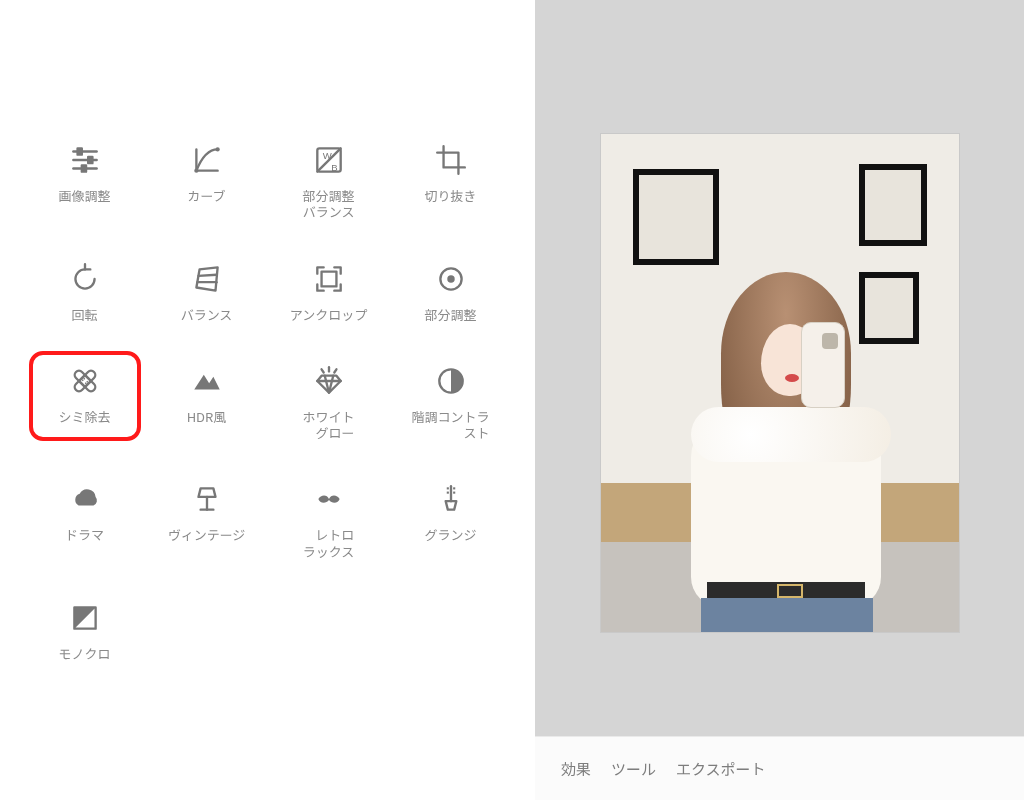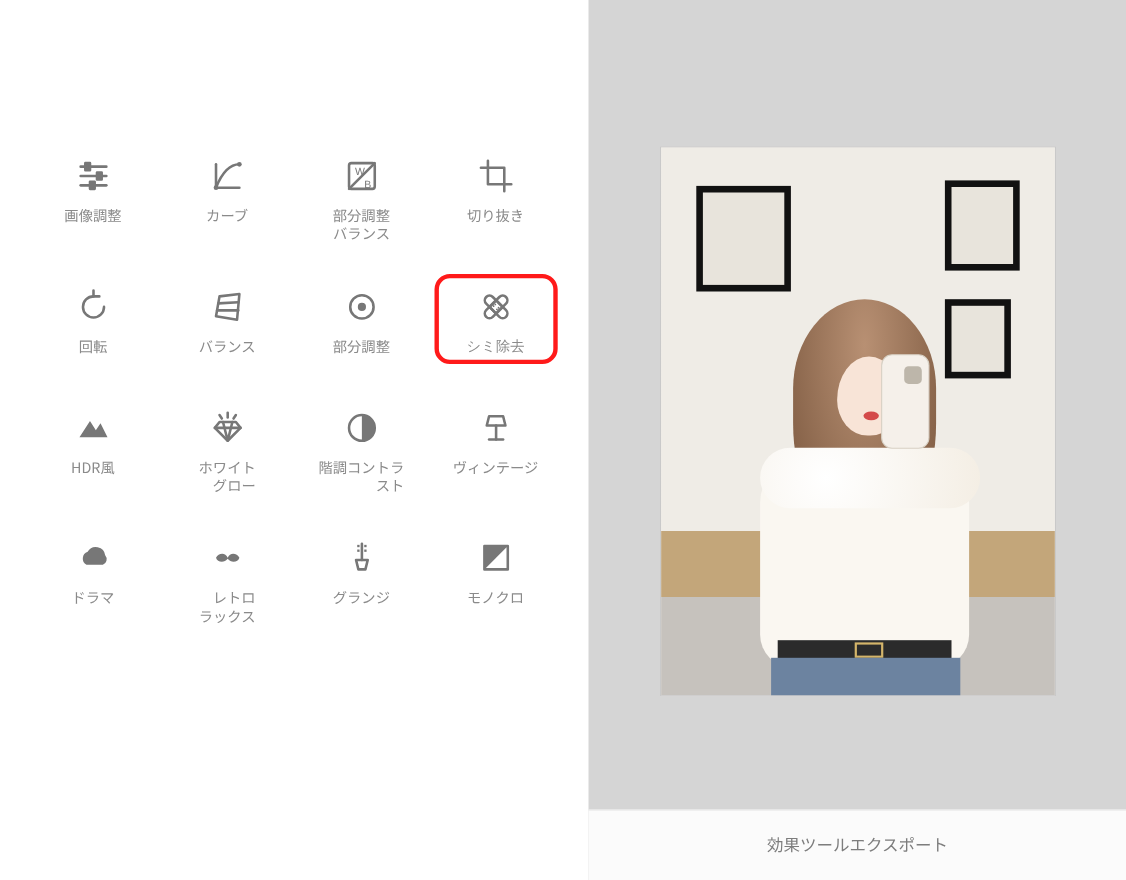--- a/index.html
+++ b/index.html
@@ -50,21 +50,20 @@
     color: #8a8a8a;
     text-align: right;
     line-height: 1.25;
     white-space: pre-line;
   }
   .highlight-box {
     border: 4px solid #ff1a1a;
     border-radius: 14px;
     padding: 6px 2px 4px 2px;
     margin-top:-10px;
-    font-family:Liberation Serif, serif;
   }
   .right-panel {
     width: 489px;
     height: 800px;
     background: #d5d5d5;
     position: relative;
     display:flex;
     flex-direction:column;
     align-items:center;
   }
@@ -108,22 +107,23 @@
   .p-belt{position:absolute;top:330px;left:46px;width:158px;height:18px;background:#2b2b2b;}
   .p-buckle{position:absolute;top:332px;left:116px;width:26px;height:14px;border:2px solid #d4b56a;}
   .p-jeans{position:absolute;top:346px;left:40px;width:172px;height:60px;background:#6c83a0;}
   .bottom-bar {
     height: 64px;
     width: 100%;
     background:#fbfbfb;
     border-top:1px solid #eaeaea;
     display:flex;
     align-items:center;
-    justify-content:center;
+    justify-content:flex-start;
     padding:0 26px;
+    gap:20px;
   }
   .bottom-btn{
     font-size:15px;
     color:#7d7d7d;
     cursor:pointer;
     user-select:none;
   }
 </style>
 </head>
 <body>
@@ -197,20 +197,34 @@
       </div>
       <div class="tool-item">
         <div class="tool-icon">
           <svg viewBox="0 0 32 32">
             <polygon points="9,7 26,5 24,27 6,24" stroke="#777" stroke-width="2.2" fill="none" stroke-linecap="round" stroke-linejoin="round"></polygon>
             <line x1="8" y1="13" x2="25" y2="12" stroke="#777" stroke-width="2.2" fill="none" stroke-linecap="round" stroke-linejoin="round"></line>
             <line x1="7" y1="19" x2="25" y2="19" stroke="#777" stroke-width="2.2" fill="none" stroke-linecap="round" stroke-linejoin="round"></line>
           </svg>
         </div>
         <div class="tool-label">バランス</div>
+      </div>
+      <div class="tool-item">
+        <div class="tool-icon">
+          <svg viewBox="0 0 32 32">
+            <g stroke="#777" stroke-width="2.2" fill="none" stroke-linecap="round" stroke-linejoin="round">
+              <rect x="9" y="9" width="14" height="14"></rect>
+              <polyline points="5,11 5,5 11,5"></polyline>
+              <polyline points="21,5 27,5 27,11"></polyline>
+              <polyline points="27,21 27,27 21,27"></polyline>
+              <polyline points="11,27 5,27 5,21"></polyline>
+            </g>
+          </svg>
+        </div>
+        <div class="tool-label">アンクロップ</div>
       </div>
       <div class="tool-item">
         <div class="tool-icon">
           <svg viewBox="0 0 32 32">
             <circle cx="16" cy="16" r="10" stroke="#777" stroke-width="2.2" fill="none" stroke-linecap="round" stroke-linejoin="round"></circle>
             <circle cx="16" cy="16" r="3.5" fill="#777" stroke="none"></circle>
           </svg>
         </div>
         <div class="tool-label">部分調整</div>
       </div>
@@ -262,36 +276,36 @@
             <circle cx="16" cy="16" r="11" stroke="#777" stroke-width="2.2" fill="none" stroke-linecap="round" stroke-linejoin="round"></circle>
             <path d="M16 5 A11 11 0 0 1 16 27 Z" fill="#777" stroke="none"></path>
           </svg>
         </div>
         <div class="tool-label">階調コントラ
 スト</div>
       </div>
       <div class="tool-item">
         <div class="tool-icon">
           <svg viewBox="0 0 32 32">
+            <path d="M10 22a6 6 0 0 1 1-11 8 8 0 0 1 15 3 5 5 0 0 1-2 8H10z" fill="#777" stroke="none"></path>
+          </svg>
+        </div>
+        <div class="tool-label">ドラマ</div>
+      </div>
+      <div class="tool-item">
+        <div class="tool-icon">
+          <svg viewBox="0 0 32 32">
             <g stroke="#777" stroke-width="2.2" fill="none" stroke-linecap="round" stroke-linejoin="round">
               <polygon points="10,6 22,6 24,14 8,14"></polygon>
               <line x1="16" y1="14" x2="16" y2="26"></line>
               <line x1="10" y1="26" x2="22" y2="26"></line>
             </g>
           </svg>
         </div>
         <div class="tool-label">ヴィンテージ</div>
-      </div>
-      <div class="tool-item">
-        <div class="tool-icon">
-          <svg viewBox="0 0 32 32">
-            <path d="M10 22a6 6 0 0 1 1-11 8 8 0 0 1 15 3 5 5 0 0 1-2 8H10z" fill="#777" stroke="none"></path>
-          </svg>
-        </div>
-        <div class="tool-label">ドラマ</div>
       </div>
       <div class="tool-item">
         <div class="tool-icon">
           <svg viewBox="0 0 32 32">
             <path d="M16 16c-2-5-8-4-10 0 1 4 7 5 10 1 3 4 9 3 10-1-2-4-8-5-10 0z" fill="#777" stroke="none"></path>
           </svg>
         </div>
         <div class="tool-label">レトロ
 ラックス</div>
       </div>

